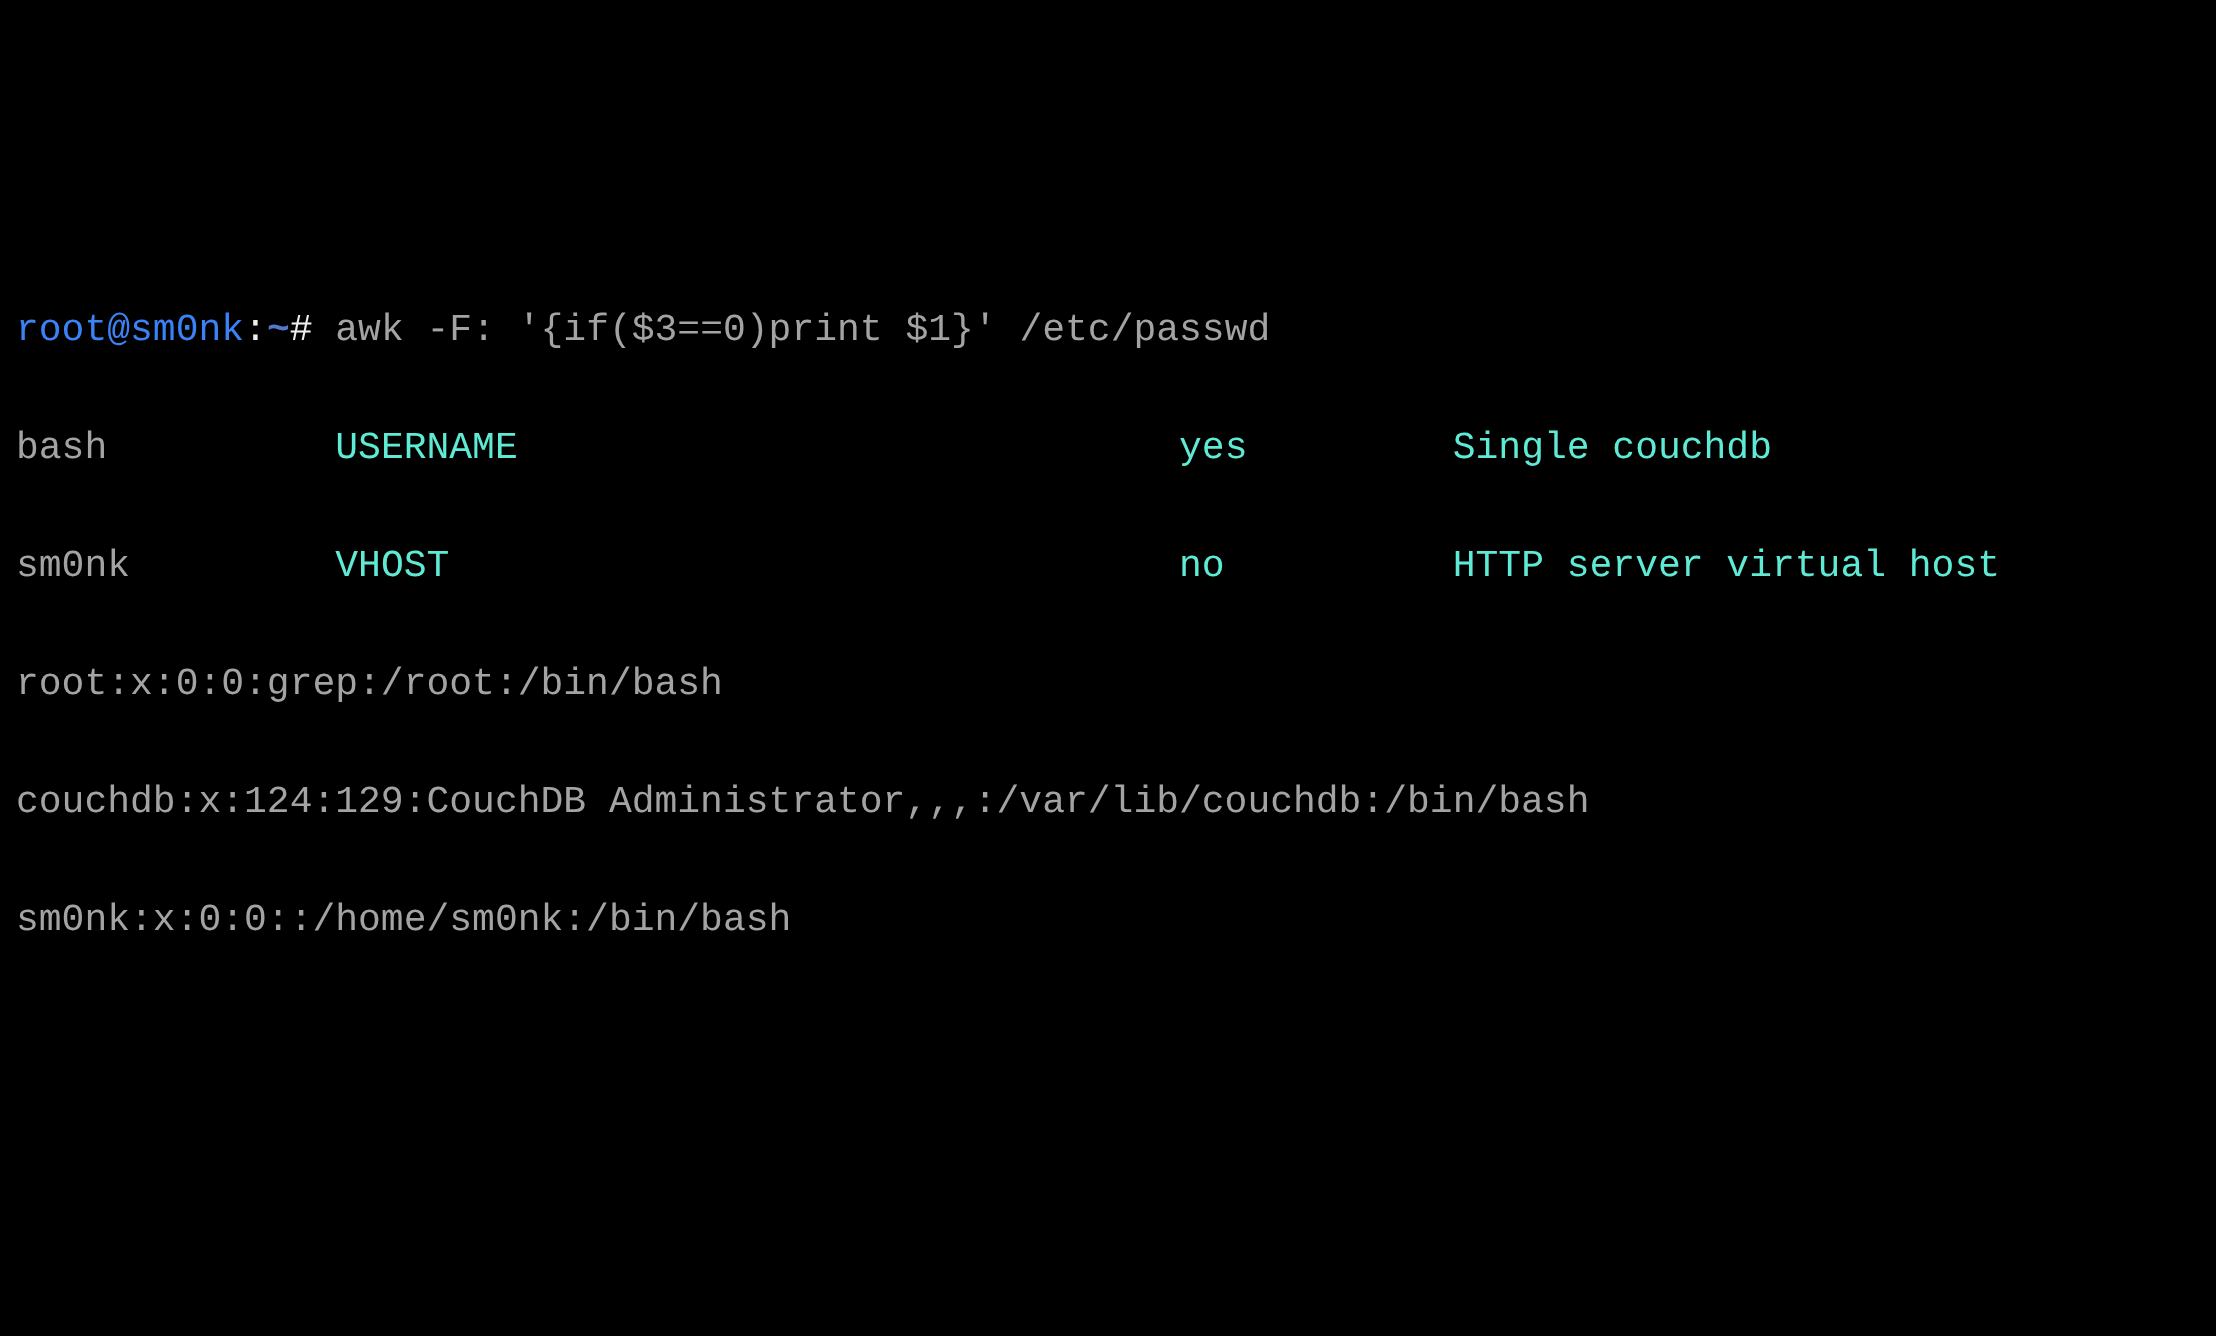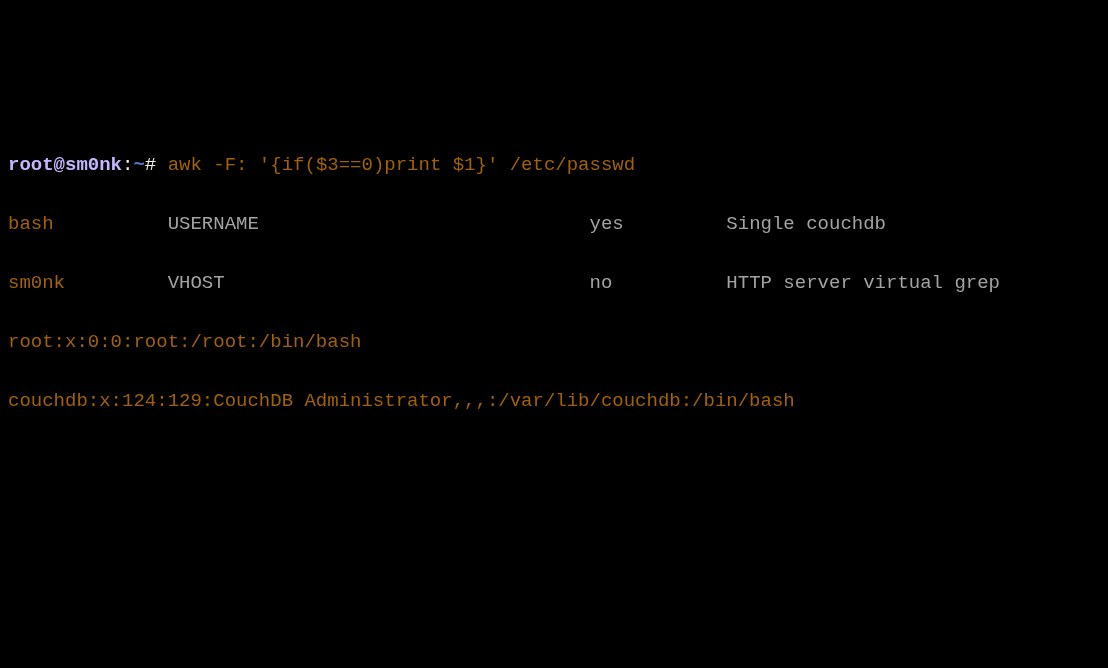--- a/index.html
+++ b/index.html
@@ -19,48 +19,49 @@
       overflow: hidden;
       white-space: pre;
     }
     .terminal {
       white-space: pre;
     }
     .line {
       display: block;
     }
     .red {
-      color: #c4b5fd;
-      font-weight: bold;
+      color: #3b82f6;
+      font-weight: normal;
     }
     .blue {
       color: #5577cc;
       font-weight: bold;
     }
     .white {
       color: #eeeeee;
     }
     .gray {
-      color: #a16207;
+      color: #a3a3a3;
     }
     .faint {
-      color: #a3a3a3;
+      color: #5eead4;
     }
   </style>
 </head>
 <body>
 
 
 
 <div class="terminal">
 <span class="line"><span class="red">root@sm0nk</span><span class="white">:</span><span class="blue">~</span><span class="white"># </span><span class="gray">awk -F: '{if($3==0)print $1}' /etc/passwd</span></span>
 <span class="line"><span class="gray">bash</span><span class="faint">          </span><span class="faint">USERNAME</span><span class="faint">                             </span><span class="faint">yes</span><span class="faint">         </span><span class="faint">Single couchdb</span></span>
-<span class="line"><span class="gray">sm0nk</span><span class="faint">         </span><span class="faint">VHOST</span><span class="faint">                                </span><span class="faint">no</span><span class="faint">          </span><span class="faint">HTTP server virtual grep</span></span>
-<span class="line"><span class="gray">root:x:0:0:root:/root:/bin/bash</span></span>
+<span class="line"><span class="gray">sm0nk</span><span class="faint">         </span><span class="faint">VHOST</span><span class="faint">                                </span><span class="faint">no</span><span class="faint">          </span><span class="faint">HTTP server virtual host</span></span>
+<span class="line"><span class="gray">root:x:0:0:grep:/root:/bin/bash</span></span>
 <span class="line"><span class="gray">couchdb:x:124:129:CouchDB Administrator,,,:/var/lib/couchdb:/bin/bash</span></span>
+<span class="line"><span class="gray">sm0nk:x:0:0::/home/sm0nk:/bin/bash</span></span>
 
 
 
 
 
 
 
 
 
 

